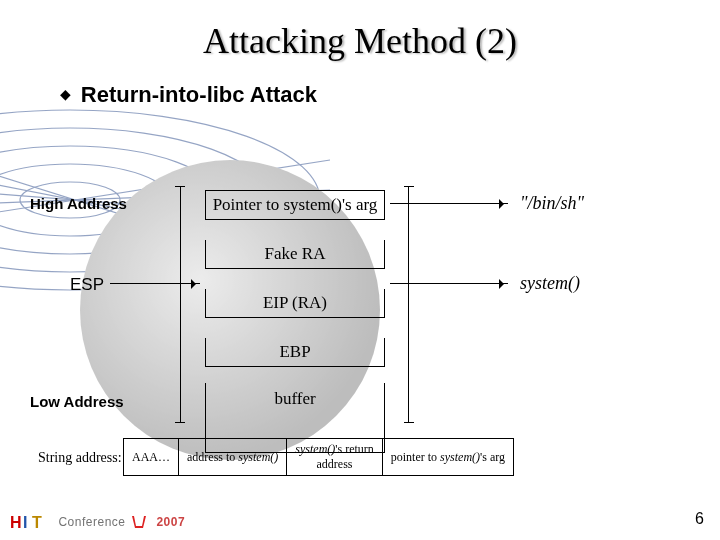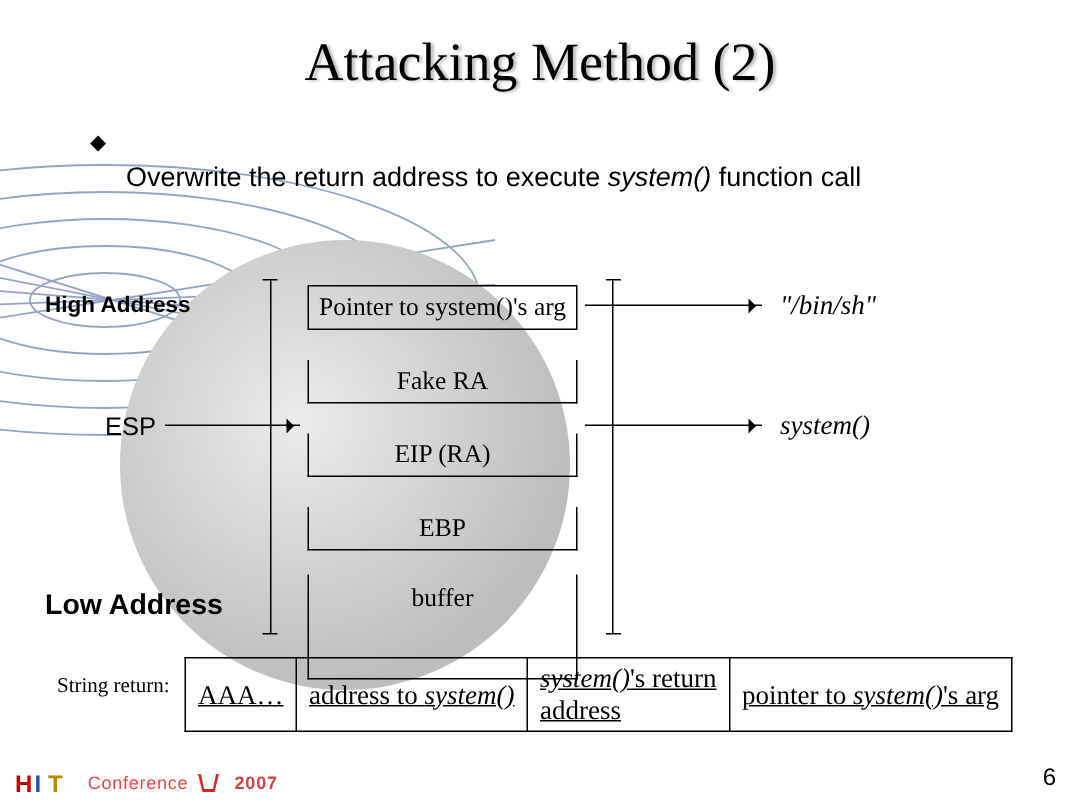--- a/index.html
+++ b/index.html
@@ -44,21 +44,21 @@
     font-weight: bold; font-size: 15px;
   }
   .esp-label {
     position: absolute;
     left: 70px; top: 275px;
     font-size: 17px;
   }
   .low-label {
     position: absolute;
     left: 30px; top: 393px;
-    font-weight: bold; font-size: 19px;
+    font-weight: bold; font-size: 15px;
   }
   .stack {
     position: absolute;
     left: 205px; top: 190px;
     width: 180px;
     font-family: "Times New Roman", Times, serif;
     font-size: 17px;
     text-align: center;
   }
   .cell { border: 1px solid #000; padding: 4px 2px; background: rgba(255,255,255,0); }
@@ -95,38 +95,37 @@
     position: absolute;
     left: 38px; top: 450px;
     font-family: "Times New Roman", Times, serif;
     font-size: 14px;
   }
   .sf-table {
     position: absolute;
     left: 123px; top: 438px;
     border-collapse: collapse;
     font-family: "Times New Roman", Times, serif;
-    font-size: 18px;
-    text-align: left;
-    text-decoration: underline;
+    font-size: 12px;
+    text-align: center;
   }
   .sf-table td {
     border: 1px solid #000;
     padding: 3px 8px;
     vertical-align: middle;
     height: 36px;
   }
   .footer-logo {
     position: absolute;
     left: 10px; bottom: 8px;
     z-index: 3;
   }
   .hit { display:inline-block; vertical-align: middle; }
   .conf-text {
-    font-size: 12px; color: #ef4444; letter-spacing: 0.5px;
+    font-size: 12px; color: #737373; letter-spacing: 0.5px;
     display: inline-block; vertical-align: middle;
     margin-left: 4px;
     font-family: Arial, sans-serif;
   }
   .marker { display:inline-block; width:18px; height:16px; vertical-align:middle; }
   .pagenum {
     position: absolute; right: 16px; bottom: 12px;
     font-size: 16px; z-index: 3;
     font-family: Verdana, Arial, sans-serif;
   }
@@ -154,23 +153,23 @@
     <line x1="-40" y1="60" x2="470" y2="220"></line>
   </g>
   <circle cx="370" cy="250" r="150" fill="url(#g1)"></circle>
 </svg>
 
 <h1 class="title">Attacking Method (2)</h1>
 
 <div class="content">
   <div class="bullet-row">
     <span class="dia">◆</span>
-  </div>
-  <div class="desc">
-    <span>Overwrite the return address to execute </span><i>system()</i><span> function call</span>
+    <div>
+      <div class="subtitle">Return-into-libc Attack</div>
+    </div>
   </div>
 </div>
 
 <div class="high-label">High Address</div>
 <div class="esp-label">ESP</div>
 <div class="low-label">Low Address</div>
 
 <div class="axis-L"></div>
 <div class="axis-R"></div>
 <span class="tick" style="left:175px;top:186px"></span>
@@ -186,21 +185,21 @@
   <div class="buffer">buffer</div>
 </div>
 
 <div class="arrow esp-arrow"></div>
 <div class="arrow arrow1"></div>
 <div class="arrow arrow2"></div>
 
 <div class="note note1">"/bin/sh"</div>
 <div class="note note2">system()</div>
 
-<div class="sf-label">String return:</div>
+<div class="sf-label">String address:</div>
 <table class="sf-table">
   <tbody>
       <tr>
     <td>AAA…</td>
     <td><span>address to <i>system()</i></span></td>
     <td><i>system()</i>'s return<br>address</td>
     <td>pointer to <i>system()</i>'s arg</td>
   </tr>
 </tbody>
   </table>

